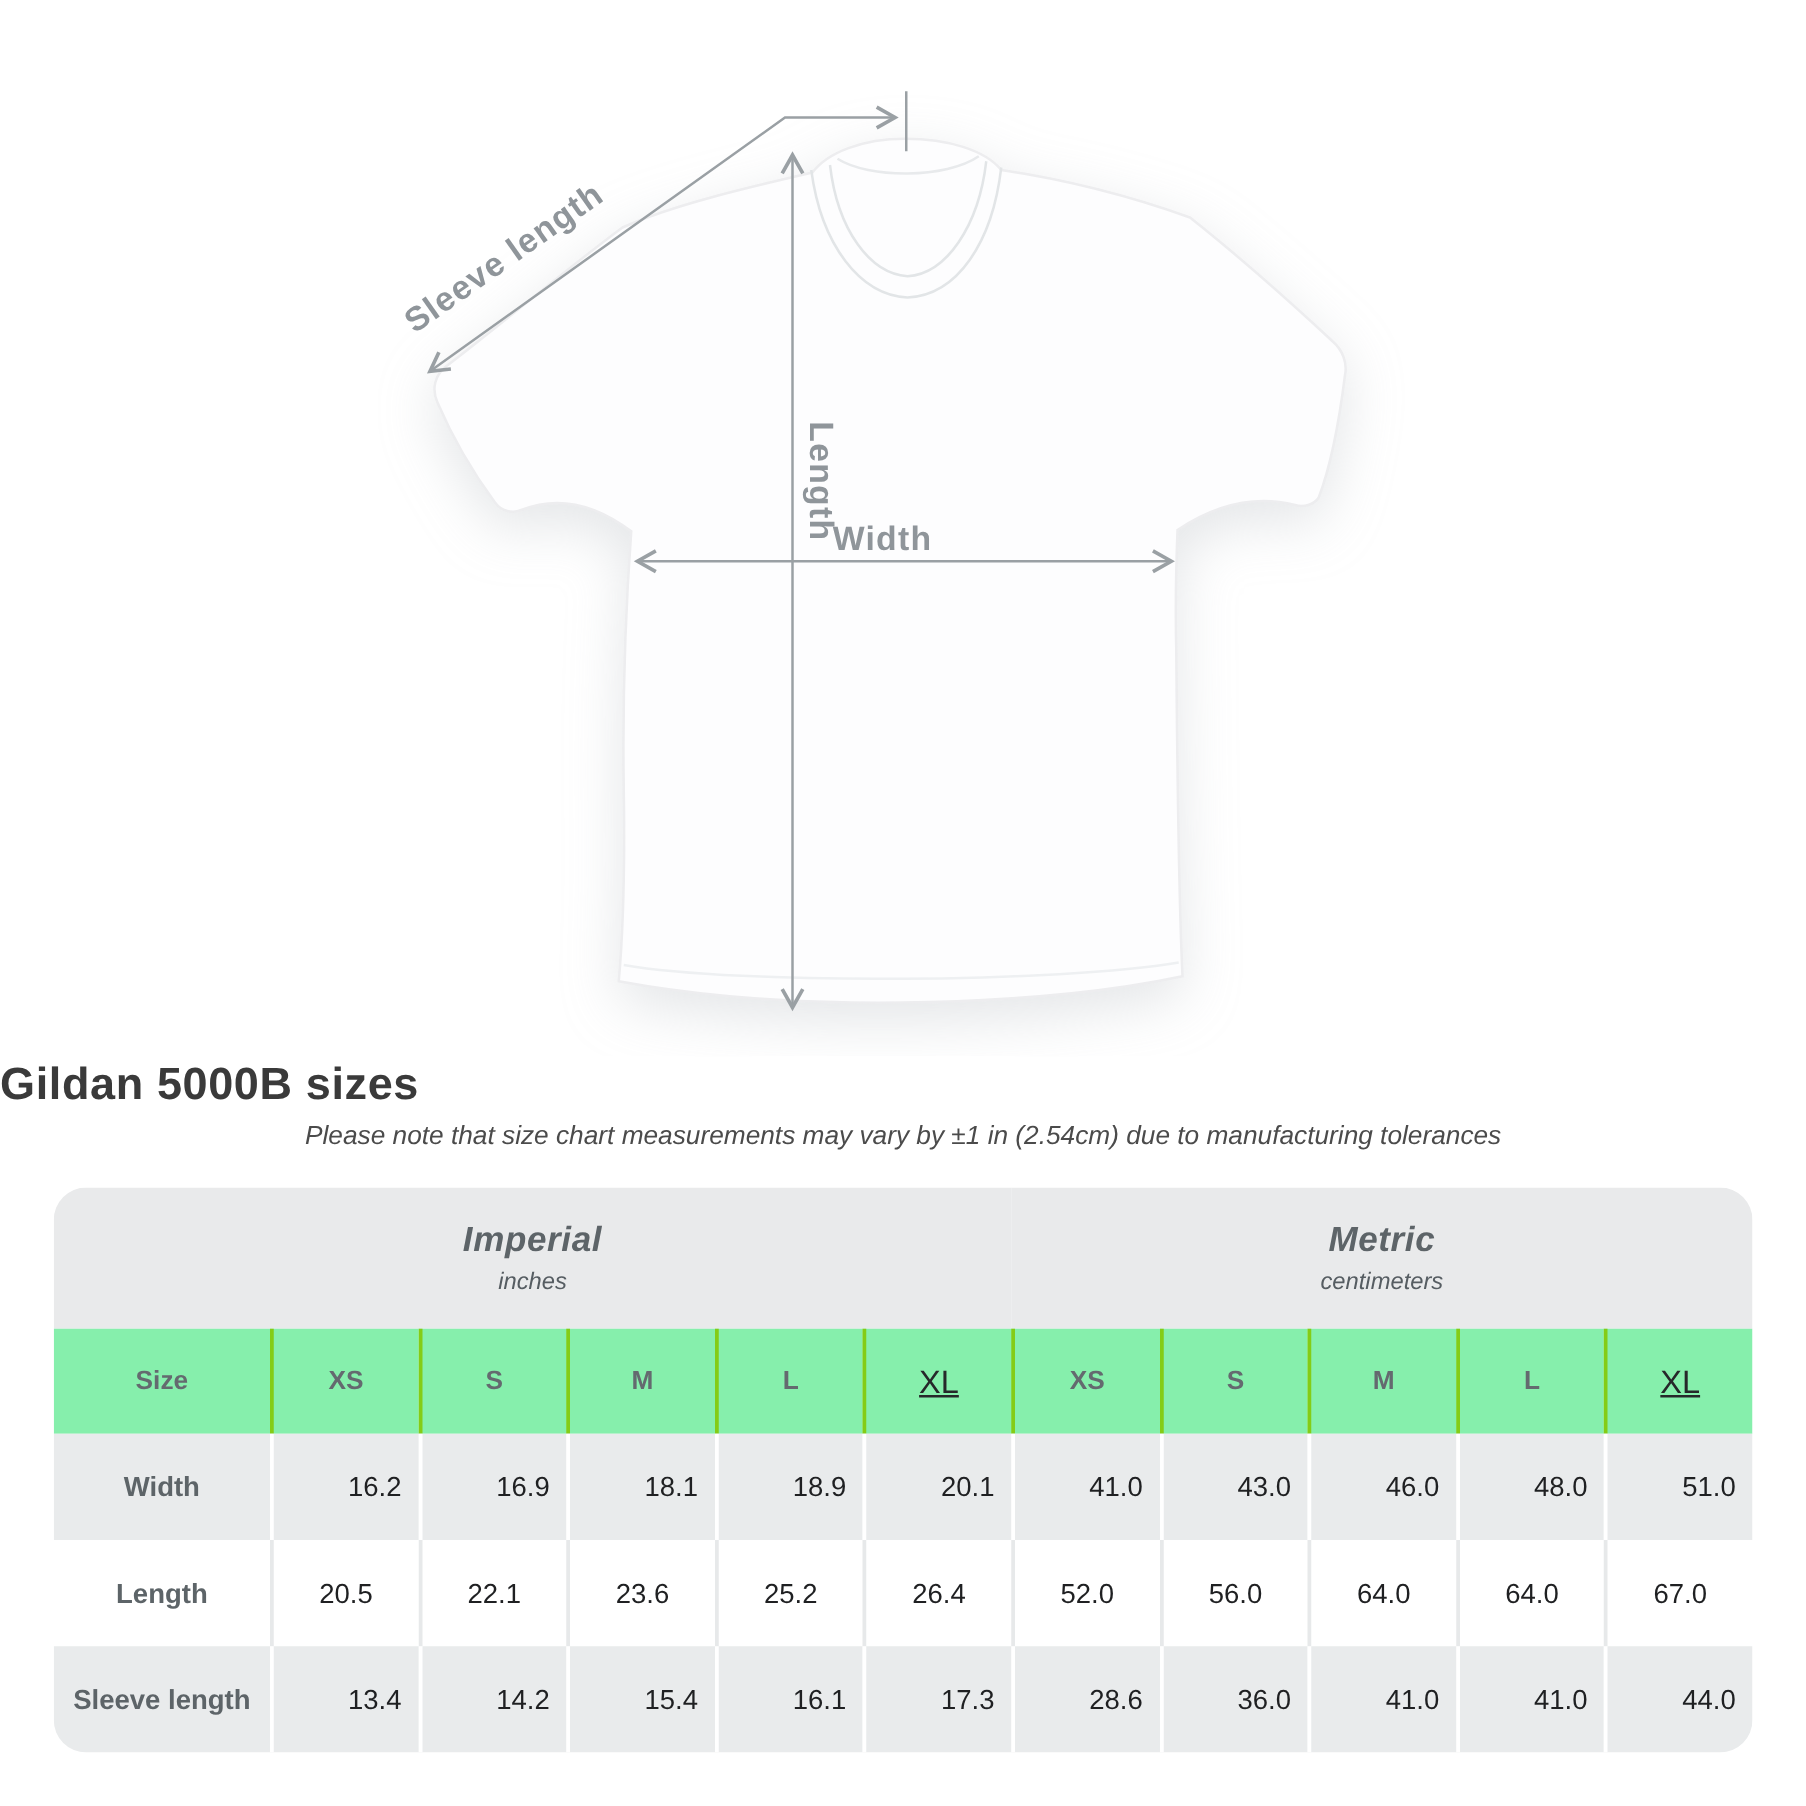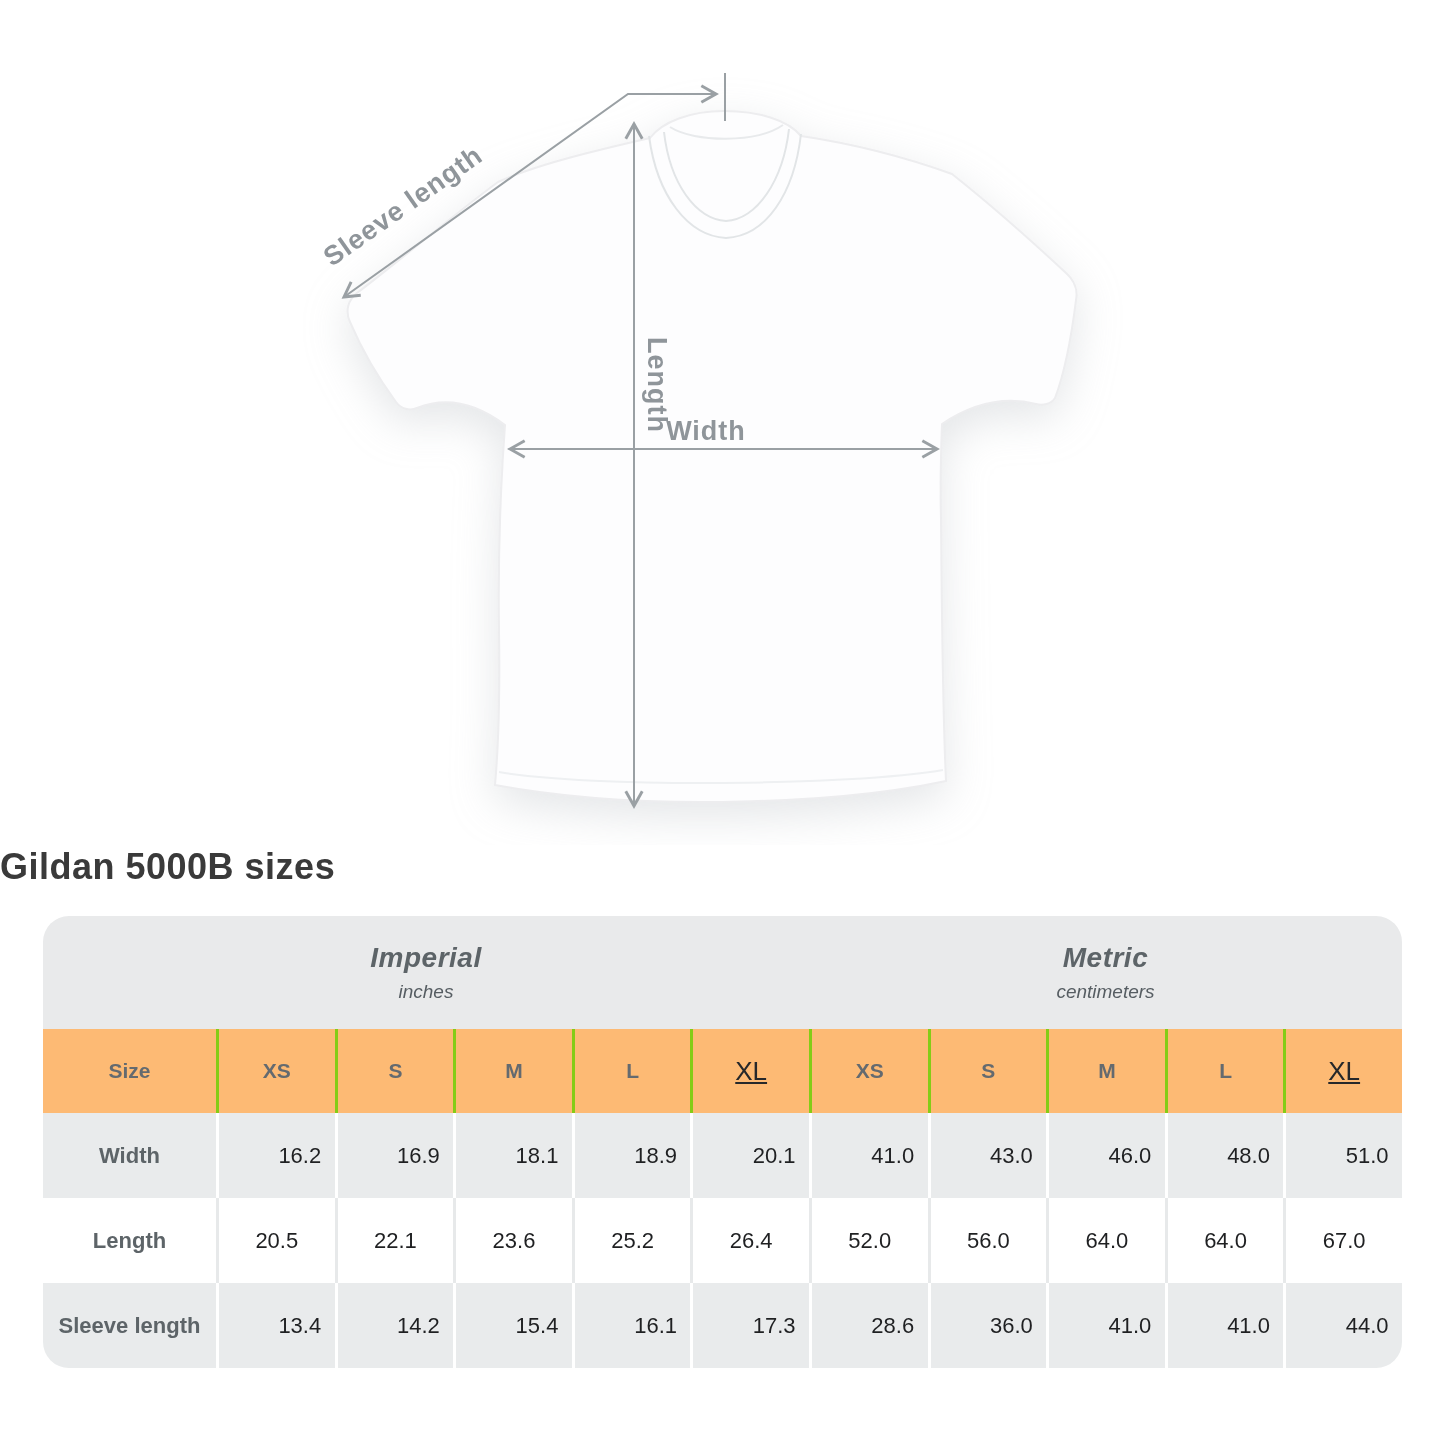--- a/index.html
+++ b/index.html
@@ -78,21 +78,21 @@
     letter-spacing: 0.5px;
   }
   .unit-sub {
     margin-top: 7px;
     font-size: 19px;
     font-style: italic;
     color: #565d62;
   }
 
   
-  tr.row-sizes th { height: 84px; background: #fdba74; font-weight: bold; font-size: 21px; color: #646a6f; }
+  tr.row-sizes th { height: 84px; background: #86efac; font-weight: bold; font-size: 21px; color: #646a6f; }
   tr.row-sizes th + th { border-left: 3px solid #84cc16; }
   tr.row-sizes th.xl { font-weight: normal; color: #26282a; font-size: 26px; text-decoration: underline; }
 
   
   tr.row-data td { height: 85px; font-size: 22px; color: #1f2022; }
   tr.row-data td.rlabel { font-weight: bold; font-size: 22px; color: #5d6468; }
   tr.row-gray td { background: #e9ebec; }
   tr.row-gray td + td { border-left: 3px solid #ffffff; padding-left: 46px; }
   tr.row-white td { background: #ffffff; }
   tr.row-white td + td { border-left: 3px solid #e7e9ea; }
@@ -143,20 +143,21 @@
       <line class="measure-line" x1="634" y1="124" x2="634" y2="806" marker-start="url(#arr)" marker-end="url(#arr)"></line>
       <line class="measure-line" x1="510" y1="449" x2="937" y2="449" marker-start="url(#arr)" marker-end="url(#arr)"></line>
 
       <text class="measure-label" transform="translate(403,206) rotate(-35.2)" text-anchor="middle" dominant-baseline="central">Sleeve length</text>
       <text class="measure-label" transform="translate(657,385) rotate(90)" text-anchor="middle" dominant-baseline="central">Length</text>
       <text class="measure-label" x="706" y="440" text-anchor="middle">Width</text>
     </svg>
   </div>
 
   <h1 class="page-title">Gildan 5000B sizes</h1>
+  <p class="page-subtitle">Please note that size chart measurements may vary by ±1 in (2.54cm) due to manufacturing tolerances</p>
 
   <div class="table-wrap">
     <table class="size-chart">
       <colgroup>
         <col class="c-label">
           <col>
           <col>
           <col>
           <col>
           <col>

